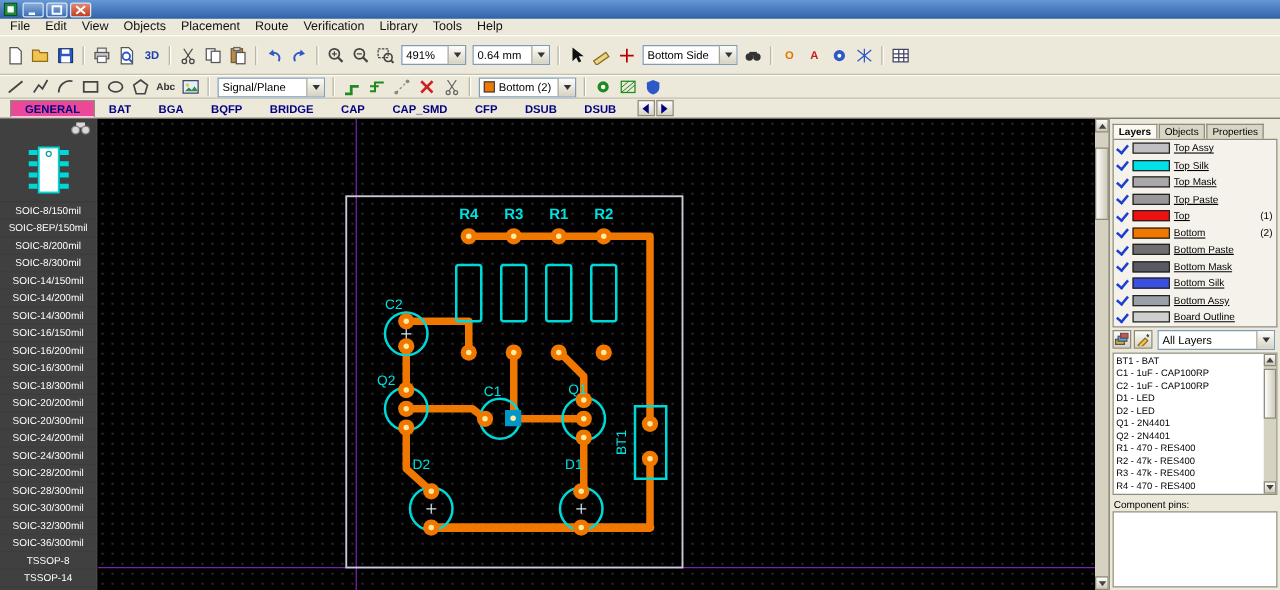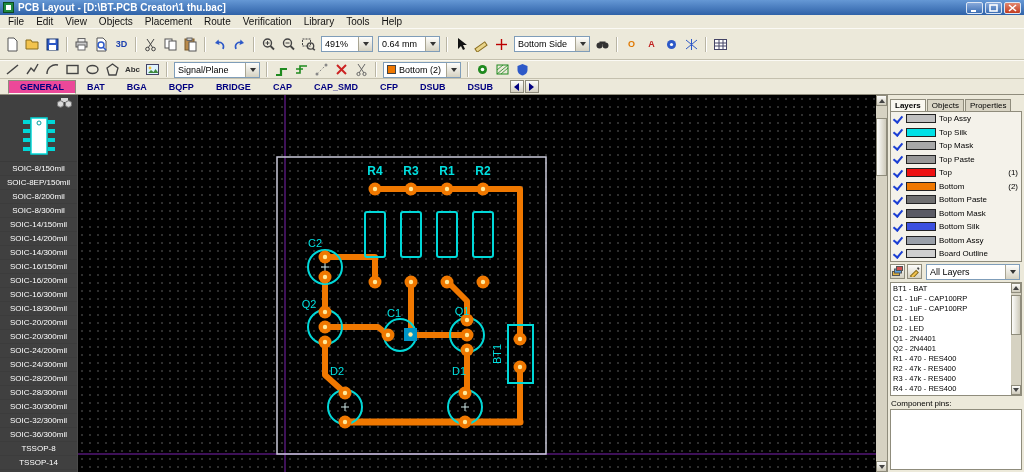--- a/index.html
+++ b/index.html
@@ -75,21 +75,21 @@
   
   .right-panel { width:137px; flex:0 0 auto; background:#ece9da; border-left:1px solid #8f8c7c; display:flex; flex-direction:column; padding:1px 2px 2px; }
   .rp-tabs { height:15px; display:flex; align-items:flex-end; font-size:8px; flex:0 0 auto; }
   .rp-tab { padding:1px 4px; border:1px solid #8f8c7c; border-bottom:none; background:#d9d5c5; margin-right:1px; white-space:nowrap; }
   .rp-tab.active { background:#faf8f0; font-weight:bold; }
   .layer-box { border:1px solid #8f8c7c; background:#f4f2ea; flex:0 0 auto; }
   .layer-row { display:flex; align-items:center; height:13.5px; padding:0 1px; font-size:8px; color:#000; }
   .lcheck { width:11px; height:11px; position:relative; flex:0 0 auto; }
   .lcheck::after { content:""; position:absolute; left:2.5px; top:0.5px; width:4px; height:7px; border-right:2px solid #1b3fd4; border-bottom:2px solid #1b3fd4; transform:rotate(40deg); }
   .swatch { width:30px; height:9px; border:1px solid #222; margin:0 3px; flex:0 0 auto; }
-  .layer-name { flex:1; white-space:nowrap; overflow:hidden; }
+  .layer-name { flex:1; white-space:nowrap; overflow:hidden;text-decoration:underline; }
   .layer-num { padding-right:2px; }
   .layer-ctrl { height:20px; display:flex; align-items:center; gap:2px; padding:2px 0; flex:0 0 auto; }
   .mini-btn { width:15px; height:15px; background:linear-gradient(#fdfdfb,#d6d2c2); border:1px solid #8f8c7c; display:flex; align-items:center; justify-content:center; flex:0 0 auto; }
   .dm-header { height:15px; display:flex; align-items:center; font-size:9px; flex:0 0 auto; gap:2px; }
   .dm-title { flex:1; white-space:nowrap; }
   .dm-list { border:1px solid #8f8c7c; background:#fff; height:114px; position:relative; overflow:hidden; flex:0 0 auto; }
   .dm-rows { position:absolute; inset:0 10px 0 0; padding:1px 0 0 2px; }
   .dm-item { font-size:7.5px; line-height:10px; white-space:nowrap; color:#000; }
   .dm-scroll { position:absolute; top:0; right:0; bottom:0; width:10px; background:#d6d2c2; display:flex; flex-direction:column; }
   .pins-label { font-size:8px; padding:3px 0 1px 1px; flex:0 0 auto; }
@@ -98,21 +98,20 @@
 </head>
 <body>
 
 <div class="window">
 
   <div class="titlebar">
     <svg class="app-icon" viewBox="0 0 11 11">
         <rect x="0.5" y="0.5" width="10" height="10" fill="#1f8a3f" stroke="#0c4a20"></rect>
         <rect x="3" y="3" width="5" height="5" fill="#fff"></rect>
       </svg>
-    <span class="title-text">PCB Layout - [D:\BT-PCB Creator\1 thu.bac]</span>
     <span class="winbtns">
       <span class="winbtn">
           <svg width="9" height="8" viewBox="0 0 9 8">
             <rect x="1" y="6" width="5" height="2" fill="#fff"></rect>
           </svg>
         </span>
       <span class="winbtn">
           <svg width="9" height="8" viewBox="0 0 9 8">
             <rect x="1" y="1" width="7" height="6" fill="none" stroke="#fff" stroke-width="1.6"></rect>
           </svg>

